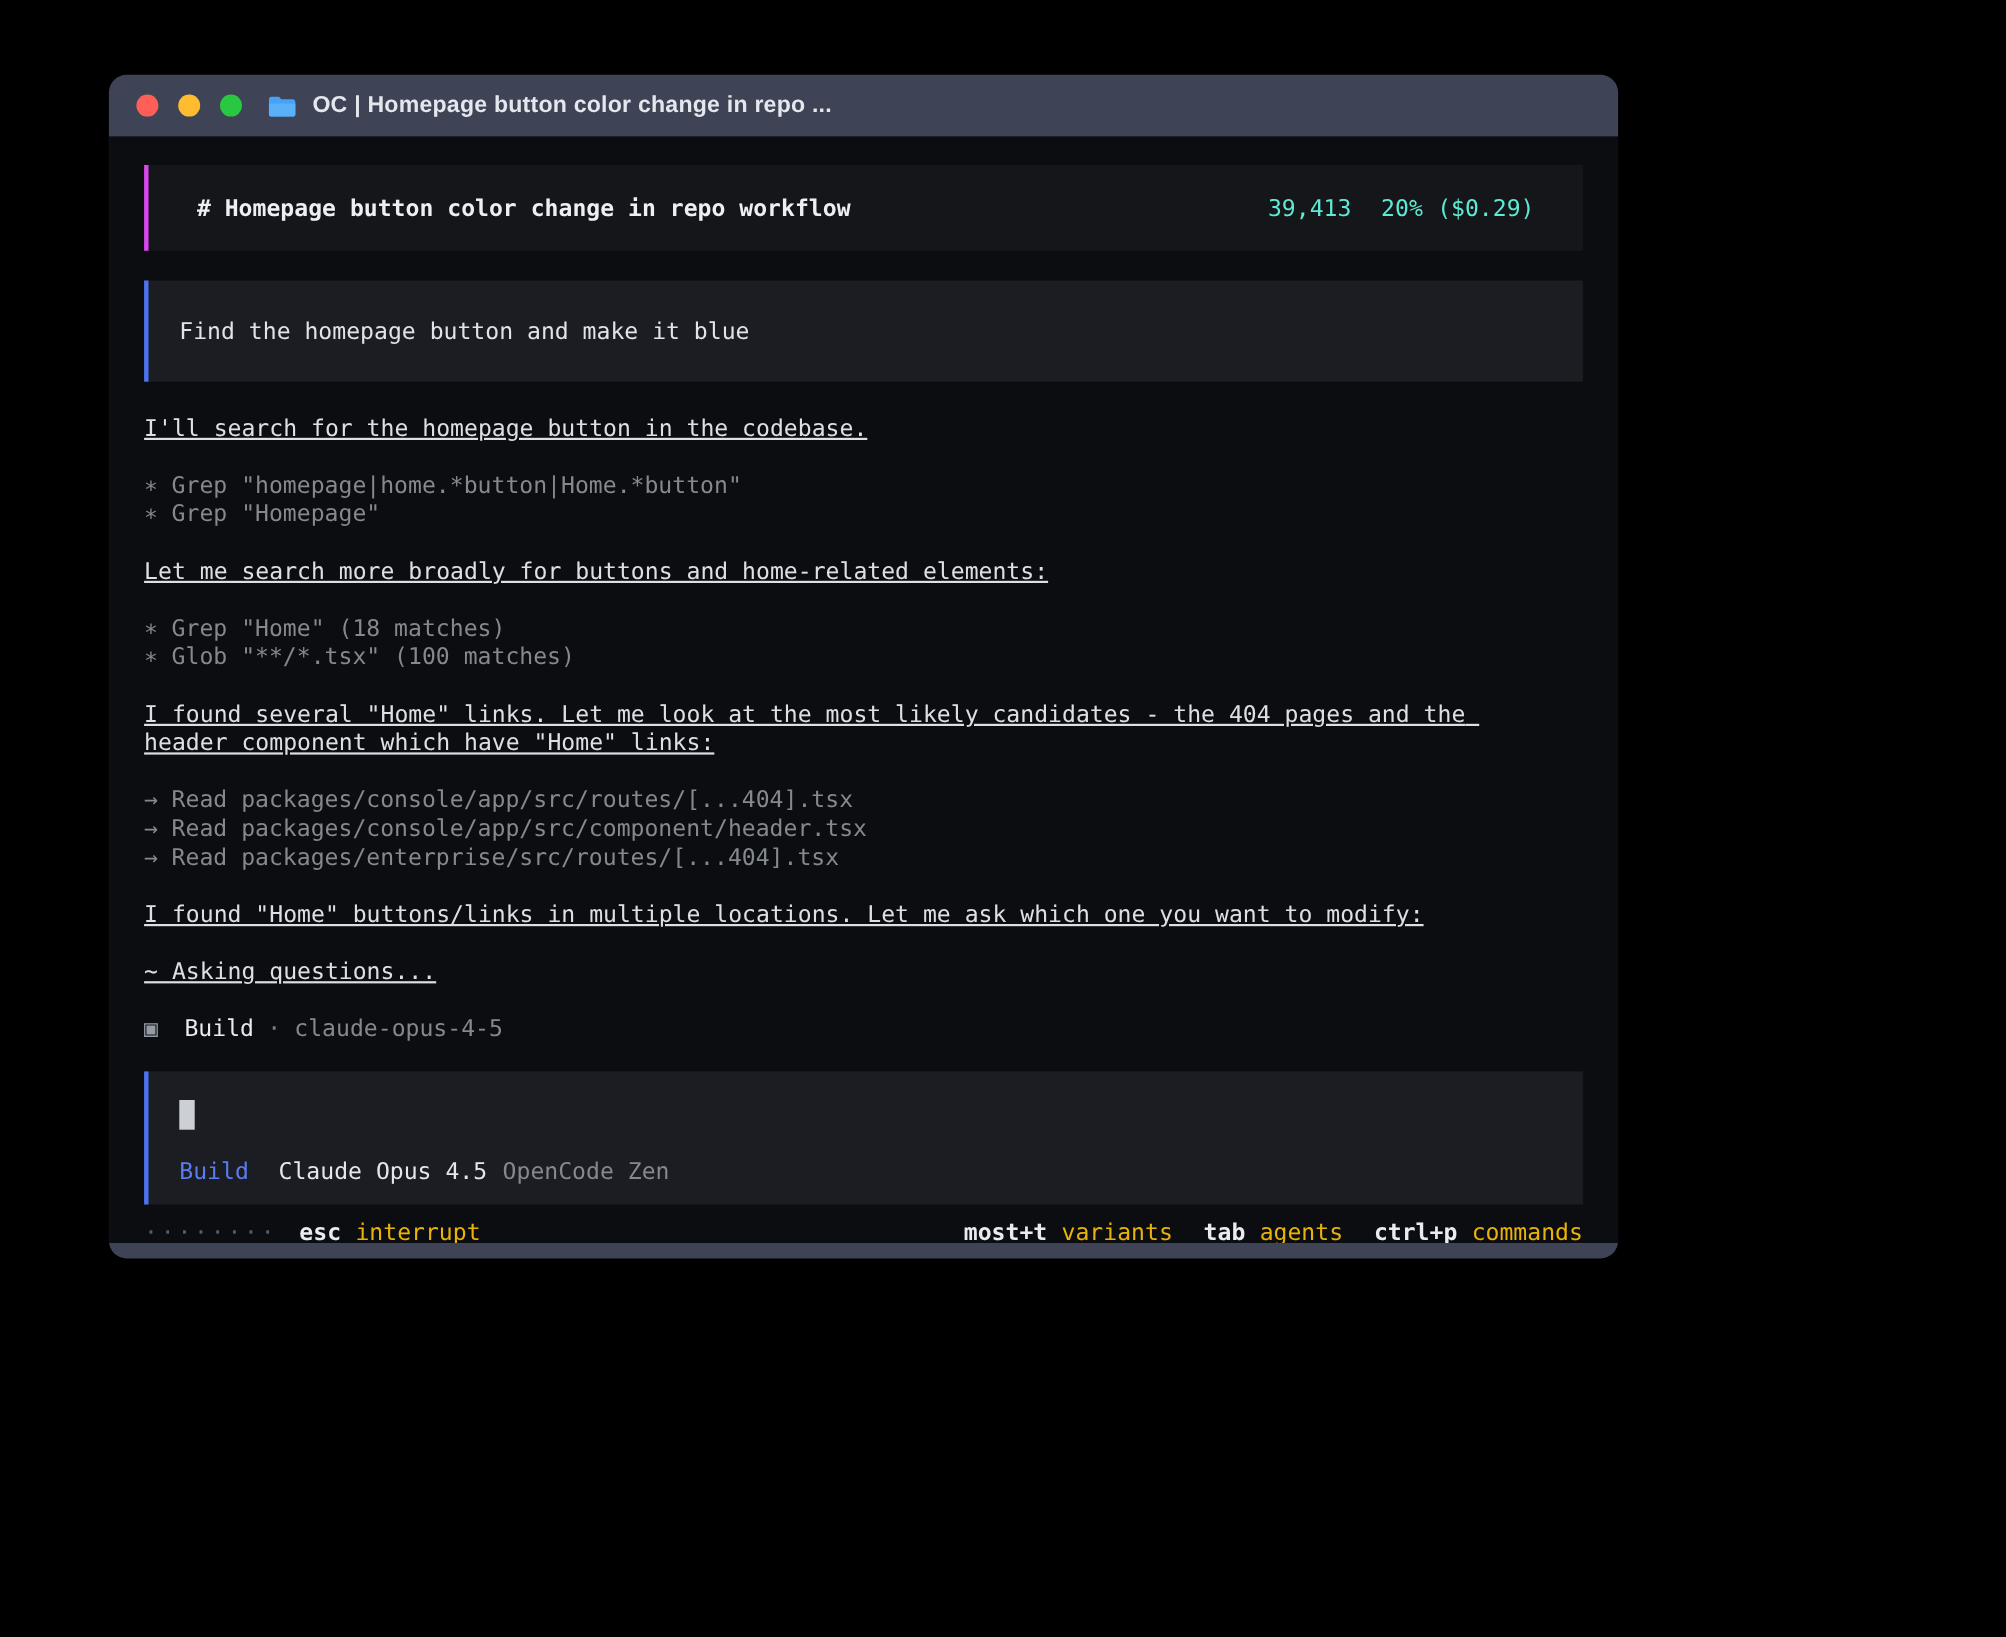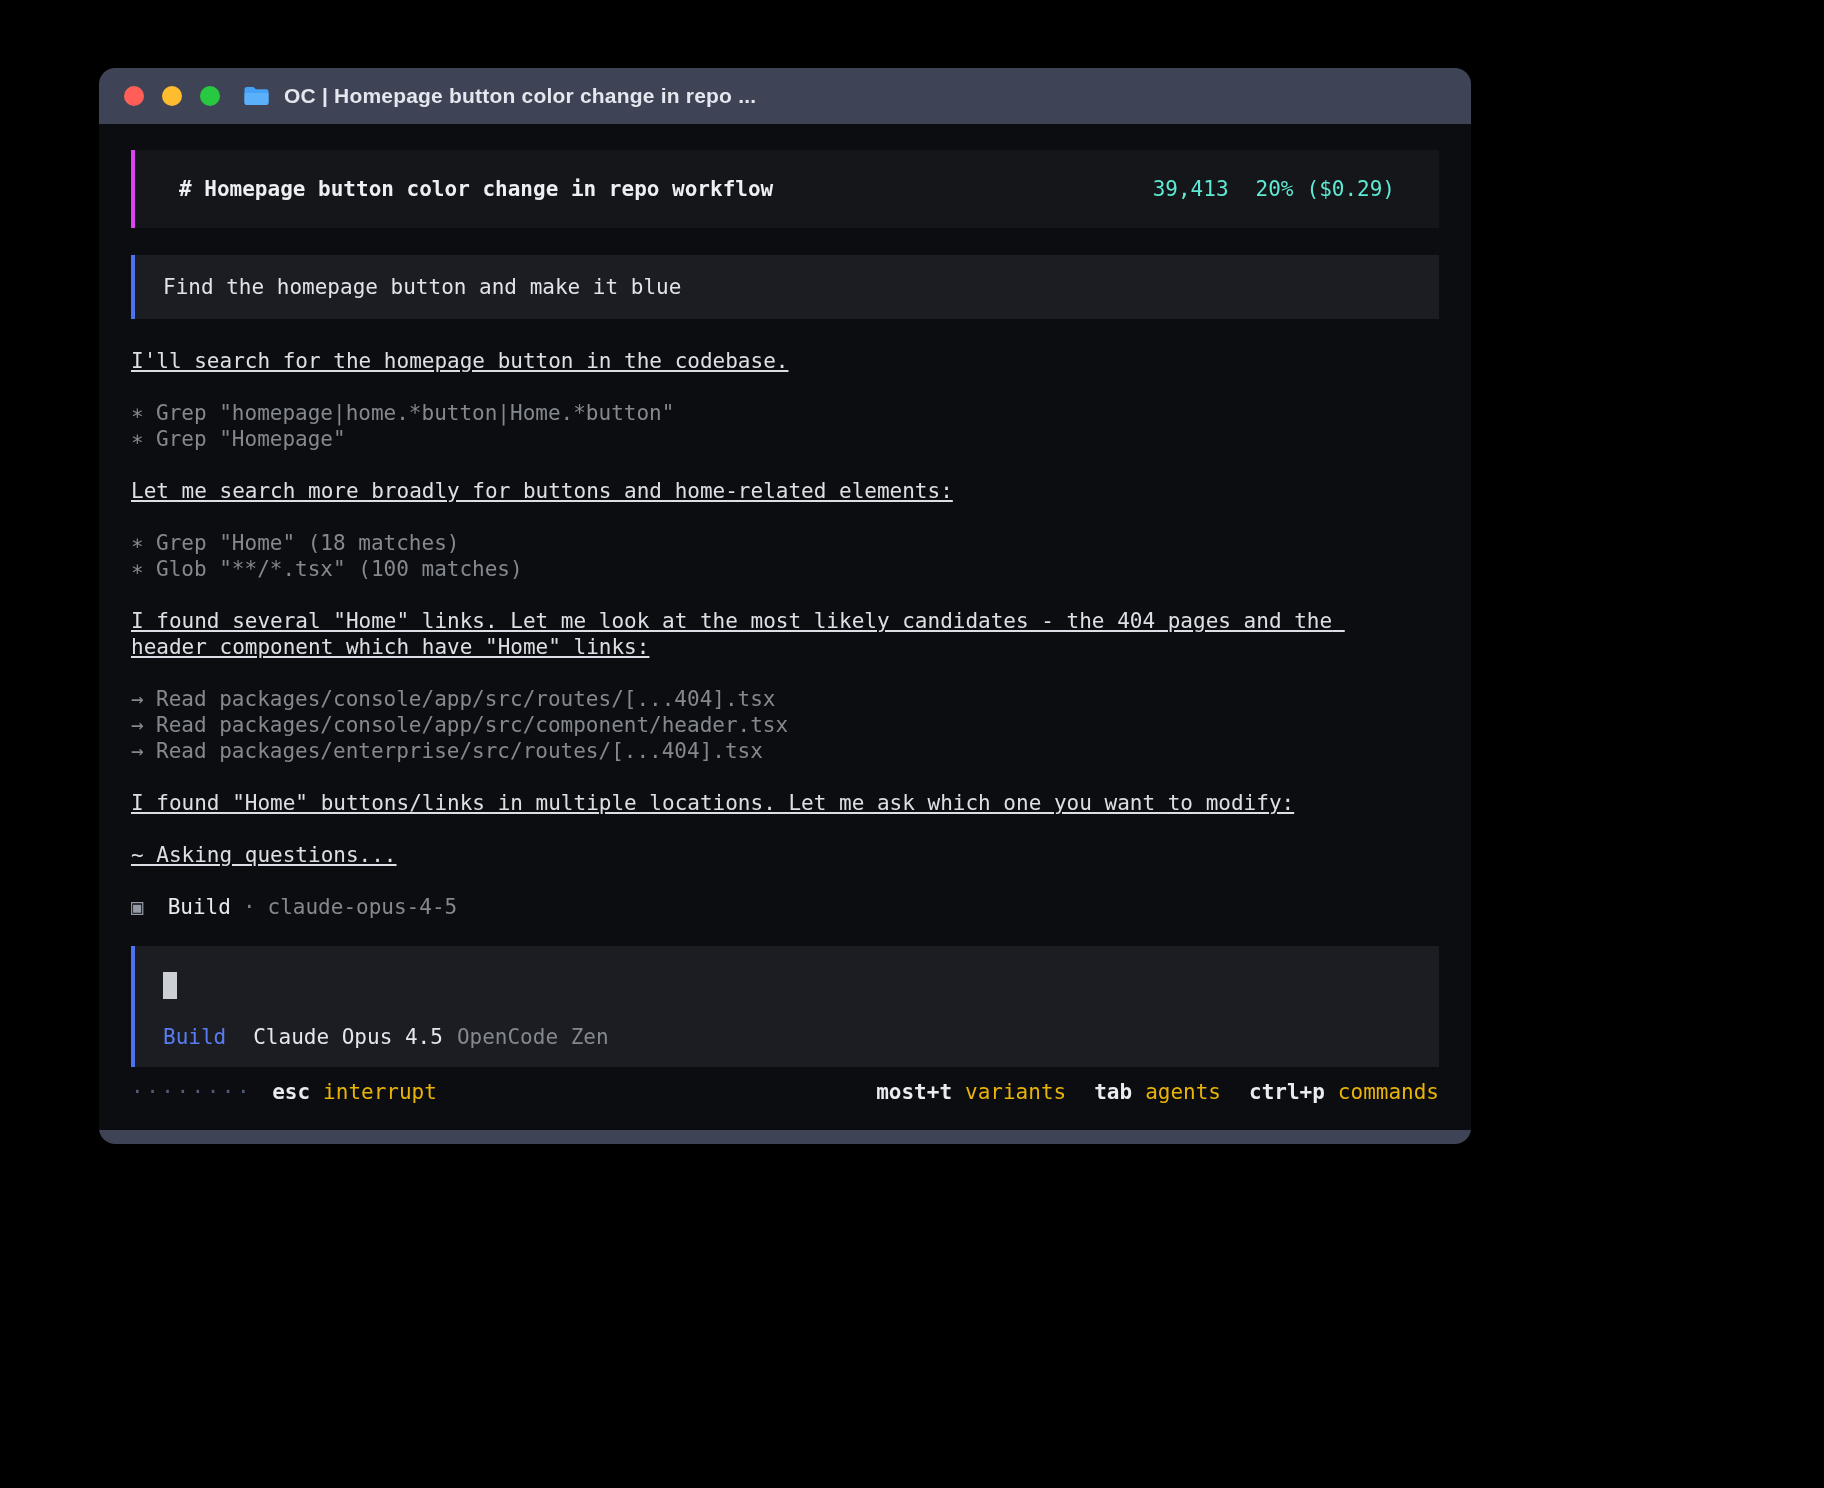--- a/index.html
+++ b/index.html
@@ -8,21 +8,21 @@
 
   .window {
     position:absolute; left:99px; top:68px; width:1372px; height:1076px;
     background:#3e4355; border-radius:16px; overflow:hidden;
     display:flex; flex-direction:column; padding-bottom:14px;
   }
   .titlebar { flex:0 0 56px; display:flex; align-items:center; padding:0 25px; }
   .lights { display:flex; gap:18px; align-items:center; }
   .light { width:20px; height:20px; border-radius:50%; display:inline-block; }
   .light.red{ background:#ff5f57; } .light.yellow{ background:#febc2e; } .light.green{ background:#28c840; }
-  .title-group { display:flex; align-items:center; gap:14px; margin-left:23px; }
+  .title-group { display:flex; align-items:flex-end; gap:14px; margin-left:23px; }
   .folder { display:flex; align-items:center; }
   .window-title {
     font-family:"Liberation Sans",sans-serif; font-weight:700; font-size:21px;
     color:#e4e7ee; letter-spacing:.2px; white-space:nowrap;
   }
 
   .terminal {
     flex:1; background:#0c0d10; padding:26px 32px 0; overflow:hidden;
     font-size:21px; line-height:26px; color:#dce0e6;
   }
@@ -30,21 +30,21 @@
   .session-header {
     height:78px; background:#15161a; border-left:4px solid #d946ef;
     display:flex; align-items:center; justify-content:space-between; padding:0 44px;
   }
   .session-title { font-weight:700; color:#edeff3; white-space:pre; }
   .session-stats { color:#5eead4; display:flex; align-items:center; white-space:pre; }
   .stat-tokens { margin-right:27px; }
   .stat-cost { margin-left:13px; }
 
   .msg-block { background:#1b1d22; border-left:4px solid #4c74f0; }
-  .user-msg { margin-top:27px; height:64px; display:flex; align-items:center; padding:0 28px; color:#e0e3e9; }
+  .user-msg { margin-top:27px; height:92px; display:flex; align-items:center; padding:0 28px; color:#e0e3e9; }
 
   .transcript { padding-top:29px; }
   .tgroup { margin-bottom:26px; }
   .line { white-space:pre-wrap; max-width:1260px; }
   .white { color:#dce0e6;text-decoration:underline; }
   .gray { color:#84888f; }
   .tool-line { display:flex; }
   .tool-marker { flex:0 0 25px; width:25px; }
 
   .agent-line { display:flex; align-items:center; }

